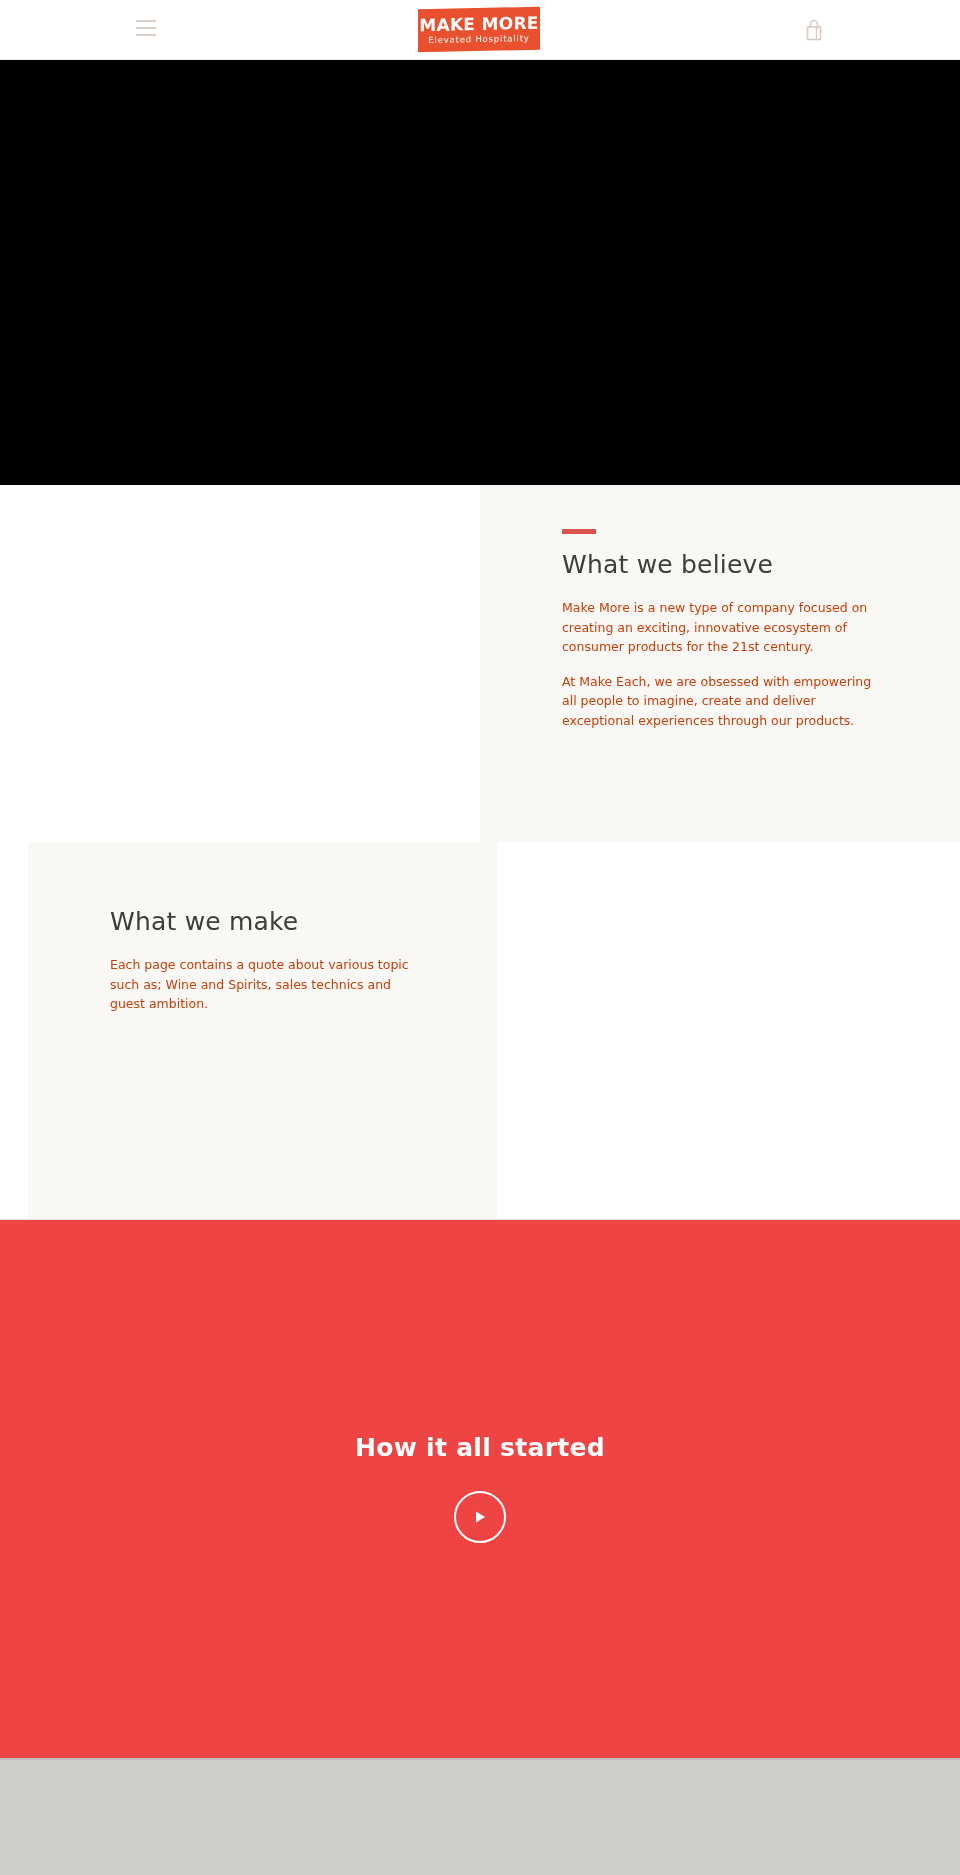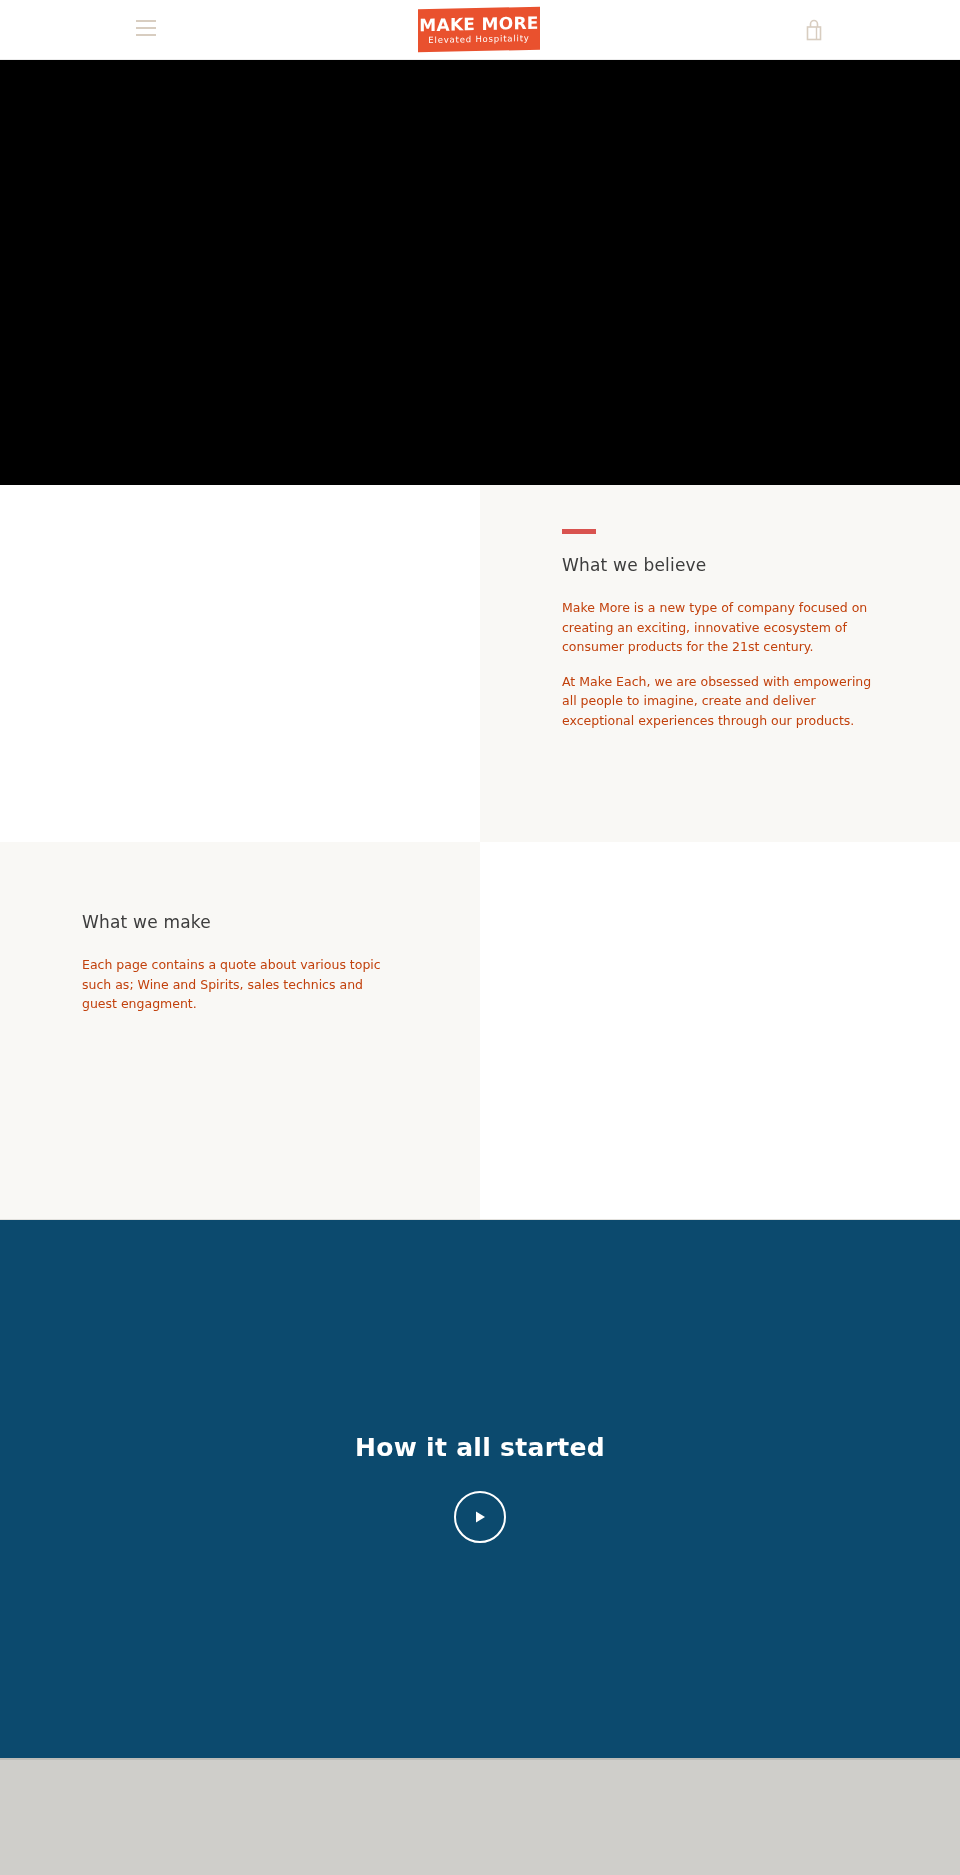--- a/index.html
+++ b/index.html
@@ -28,27 +28,27 @@
     .hero { width: 960px; height: 425px; background: #000000; }
 
     .split { display: flex; width: 960px; }
     .split .half { width: 480px; }
     .believe { height: 357px; }
     .make { height: 377px; }
     .panel { background: #f9f8f5; }
     .blank { background: #ffffff; }
 
     .believe .panel { padding: 44px 80px 0 82px; }
-    .make .panel { padding: 64px 80px 0 82px; }
+    .make .panel { padding: 64px 80px 0 82px; margin-left: 28px; }
 
     .accent-bar { width: 34px; height: 5px; background: #d9534f; margin-bottom: 15px; }
-    .section-title { font-size: 17px; font-weight: normal; color: #3d3d3d; line-height: 32px; margin-bottom: 17px; letter-spacing: 0.2px; }
+    .section-title { font-size: 25px; font-weight: normal; color: #3d3d3d; line-height: 32px; margin-bottom: 17px; letter-spacing: 0.2px; }
     .para { font-size: 12.5px; line-height: 19.6px; color: #c2410c; margin-bottom: 15px; }
 
-    .video { position: relative; width: 960px; height: 539px; background: #0c4a6e; border-top: 1px solid #e3e2de; }
+    .video { position: relative; width: 960px; height: 539px; background: #ef4444; border-top: 1px solid #e3e2de; }
     .video-title {
       position: absolute; left: 0; width: 960px; top: 212px; text-align: center;
       color: #ffffff; font-size: 25px; line-height: 32px; letter-spacing: 0.3px;
     }
     .play-btn {
       position: absolute; left: 454px; top: 271px; width: 52px; height: 52px;
       border: 2px solid #ffffff; border-radius: 50%; cursor: pointer;
       display: flex; align-items: center; justify-content: center;
     }
     .bottom { width: 960px; height: 117px; background: #cfceca; border-top: 2px solid #bdbcb8; }
@@ -83,21 +83,21 @@
     <div class="accent-bar"></div>
     <h2 class="section-title">What we believe</h2>
     <p class="para">Make More is a new type of company focused on creating an exciting, innovative ecosystem of consumer products for the 21st century.</p>
     <p class="para">At Make Each, we are obsessed with empowering all people to imagine, create and deliver exceptional experiences through our products.</p>
   </div>
 </section>
 
 <section class="split make">
   <div class="half panel">
     <h2 class="section-title">What we make</h2>
-    <p class="para">Each page contains a quote about various topic such as; Wine and Spirits, sales technics and guest engagment.</p>
+    <p class="para">Each page contains a quote about various topic such as; Wine and Spirits, sales technics and guest ambition.</p>
   </div>
   <div class="half blank"></div>
 </section>
 
 <section class="video">
   <h2 class="video-title">How it all started</h2>
   <div class="play-btn">
     <svg width="14" height="14" viewBox="0 0 14 14">
       <polygon points="3,1.5 12,7 3,12.5" fill="#ffffff"></polygon>
     </svg>

